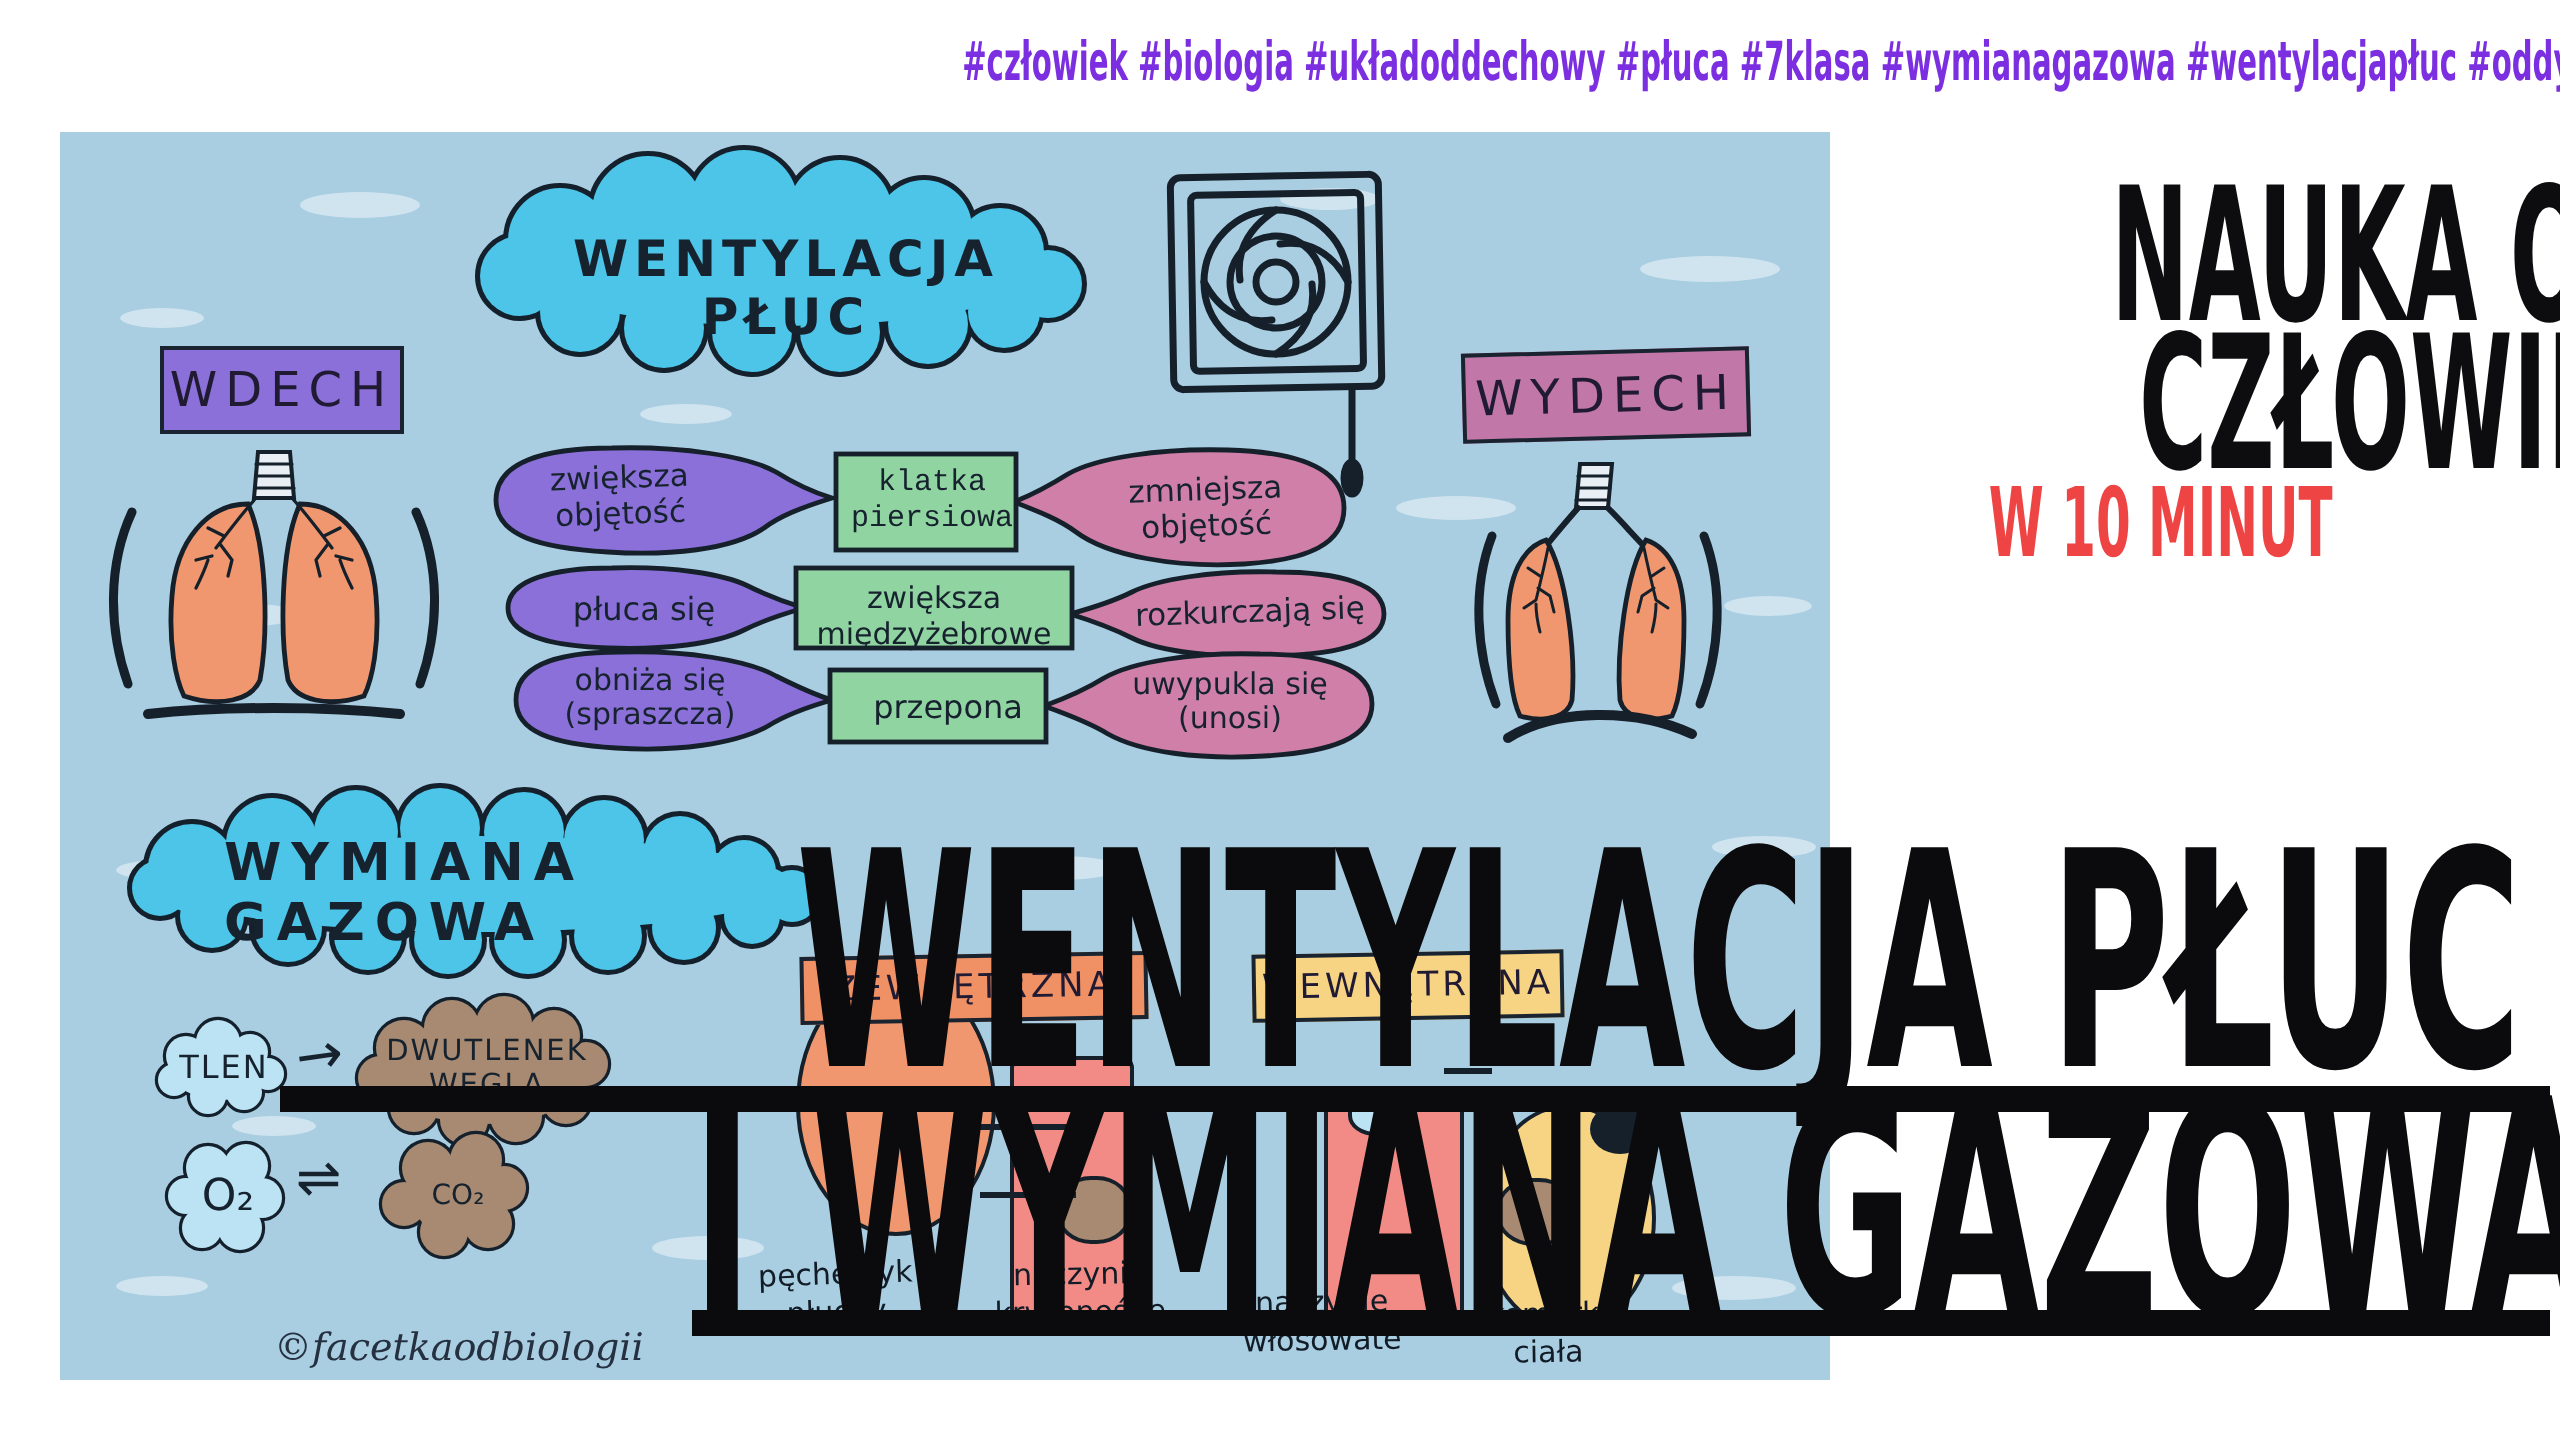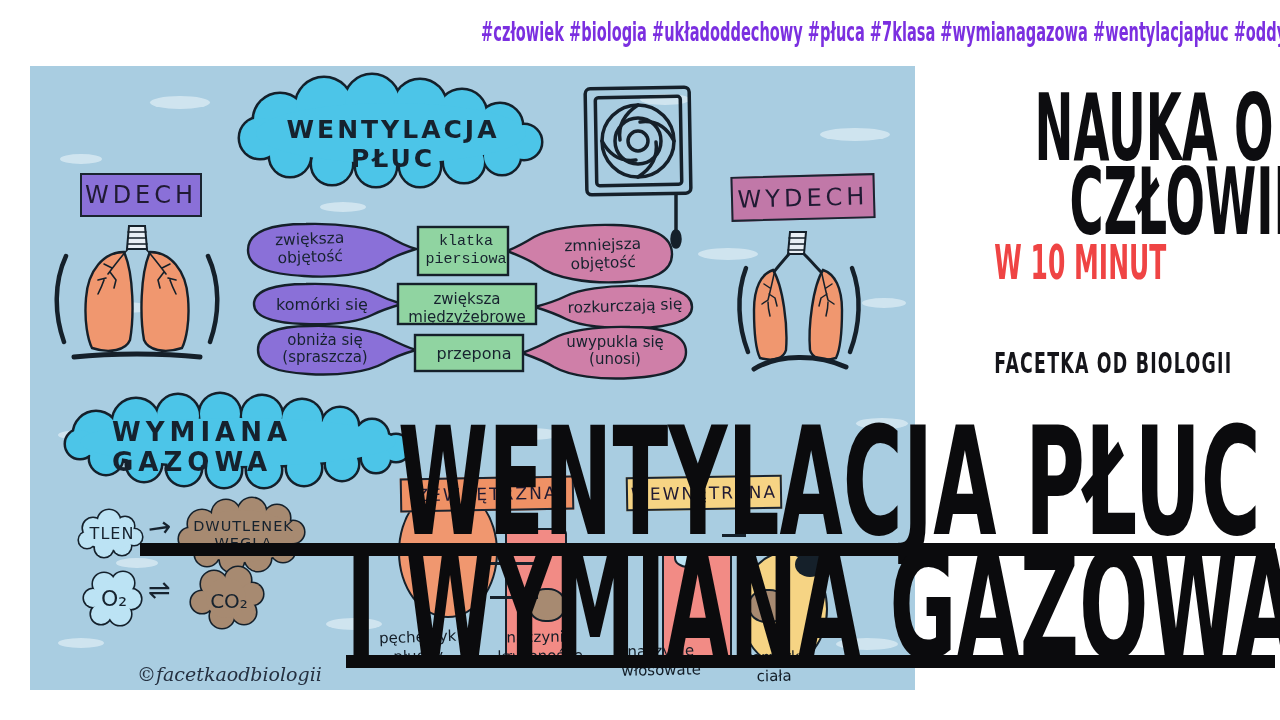--- a/index.html
+++ b/index.html
@@ -170,21 +170,21 @@
       <path fill="#cf7fa8" d="M282,135 C296,140 306,144 314,149 C330,158 360,162 392,160 C426,158 446,151 446,134 C446,116 422,109 390,109 C356,108 326,113 312,121 C304,126 293,131 282,135 Z"></path>
       <rect x="178" y="9" width="90" height="48" fill="#90d4a1"></rect>
       <rect x="158" y="66" width="138" height="40" fill="#90d4a1"></rect>
       <rect x="175" y="117" width="108" height="36" fill="#90d4a1"></rect>
     </g>
   </svg>
 
   <div class="abs hand ctr" style="left:255px;top:231px;width:110px;font-size:15.5px;transform:rotate(-2deg);z-index:3;">zwiększa objętość</div>
   <div class="abs hand ctr greenbox-text" style="left:423px;top:233px;width:86px;z-index:3;font-family:Liberation Mono, monospace;">klatka piersiowa</div>
   <div class="abs hand ctr" style="left:548px;top:237px;width:110px;font-size:15.5px;transform:rotate(-2deg);z-index:3;">zmniejsza objętość</div>
-  <div class="abs hand ctr" style="left:262px;top:296px;width:120px;font-size:16px;z-index:3;">komórki się</div>
+  <div class="abs hand ctr" style="left:262px;top:296px;width:120px;font-size:16px;z-index:3;">płuca się</div>
   <div class="abs hand ctr greenbox-text" style="left:400px;top:290px;width:134px;z-index:3;">zwiększa międzyżebrowe</div>
   <div class="abs hand ctr" style="left:552px;top:298px;width:146px;font-size:15.5px;transform:rotate(-2deg);z-index:3;">rozkurczają się</div>
   <div class="abs hand ctr" style="left:270px;top:332px;width:110px;font-size:15px;z-index:3;">obniża się (spraszcza)</div>
   <div class="abs hand ctr greenbox-text" style="left:418px;top:344px;width:112px;font-size:16px;z-index:3;">przepona</div>
   <div class="abs hand ctr" style="left:548px;top:334px;width:134px;font-size:15px;z-index:3;">uwypukla się (unosi)</div>
 
   <svg class="abs" style="left:60px;top:396px;z-index:2;" width="358" height="88" viewBox="0 0 358 88">
     <defs>
         <g id="gc">
       <circle cx="36" cy="38" r="22"></circle>
@@ -281,21 +281,21 @@
           <circle cx="60" cy="28" r="11"></circle>
       <circle cx="52" cy="46" r="12"></circle>
           <circle cx="30" cy="50" r="12"></circle>
           <circle cx="10" cy="36" r="11"></circle>
       <circle cx="34" cy="32" r="20"></circle>
     </g>
       </defs>
     <use href="#co2c" fill="#a78a71" stroke="#14202b" stroke-width="3.2"></use>
     <use href="#co2c" fill="#a78a71"></use>
   </svg>
-  <div class="abs hand ctr" style="left:204px;top:590px;width:50px;font-size:20px;z-index:3;">CO₂</div>
+  <div class="abs hand ctr" style="left:204px;top:590px;width:50px;font-size:14px;z-index:3;">CO₂</div>
 
   <div class="abs" style="left:398px;top:486px;width:96px;height:128px;background:#f0976f;border:2.5px solid #15202a;border-radius:50%;z-index:2;"></div>
   <div class="abs" style="left:505px;top:528px;width:58px;height:128px;background:#f28b85;border:2.5px solid #15202a;border-radius:6px;z-index:2;"></div>
   <div class="abs" style="left:662px;top:548px;width:66px;height:112px;background:#f28b85;border:2.5px solid #15202a;border-radius:6px;z-index:2;"></div>
   <div class="abs" style="left:740px;top:552px;width:84px;height:110px;background:#f6d484;border:2.5px solid #15202a;border-radius:50%;z-index:2;"></div>
   <div class="abs" style="left:795px;top:552px;width:30px;height:25px;background:#15202a;border-radius:50%;z-index:3;"></div>
   <div class="abs" style="left:528px;top:588px;width:34px;height:30px;background:#a78a71;border:2px solid #15202a;border-radius:46%;z-index:3;"></div>
   <div class="abs" style="left:674px;top:546px;width:26px;height:18px;background:#bce3f4;border:2px solid #15202a;border-radius:46%;z-index:3;"></div>
   <div class="abs" style="left:748px;top:589px;width:36px;height:30px;background:#a78a71;border:2px solid #15202a;border-radius:46%;z-index:3;"></div>
   <div class="abs" style="left:490px;top:562px;width:48px;height:2.5px;background:#15202a;z-index:3;"></div>
@@ -309,32 +309,29 @@
     <span>WEWNĘTRZNA</span>
   </div>
 
   <div class="abs caption ctr" style="left:368px;top:628px;width:100px;transform:rotate(-2deg);z-index:4;">pęcherzyk płucny</div>
   <div class="abs caption ctr" style="left:486px;top:628px;width:108px;transform:rotate(-1deg);z-index:4;">naczynie krwionośne</div>
   <div class="abs caption ctr" style="left:606px;top:642px;width:110px;transform:rotate(-1deg);z-index:4;">naczynie włosowate</div>
   <div class="abs caption ctr" style="left:732px;top:648px;width:84px;transform:rotate(-1deg);z-index:4;">komórki ciała</div>
 
   <div class="abs sig" style="left:137px;top:663px;z-index:4;text-align:center;">©facetkaodbiologii</div>
 
-  <div class="abs rblock rt1" style="top:82px;">
+  <div class="abs rblock rt1" style="top:82px;padding-left:21px;">
     <span class="cond">NAUKA O</span>
   </div>
   <div class="abs rblock rt1" style="top:156px;">
     <span class="cond">CZŁOWIEKU</span>
   </div>
   <div class="abs rblock rt2" style="top:238px;">
     <span class="cond">W 10 MINUT</span>
   </div>
-  <div class="abs rblock rt3" style="top:349px;">
-    <span class="cond">FACETKA OD BIOLOGII</span>
-  </div>
 
   <div class="abs bigline" style="left:398px;top:407px;">
     <span class="cond">WENTYLACJA PŁUC</span>
   </div>
   <div class="abs bigline" style="left:346px;top:531px;">
     <span class="cond">I WYMIANA GAZOWA</span>
   </div>
   <div class="abs bar" style="left:140px;top:543px;width:1135px;height:13px;"></div>
   <div class="abs bar" style="left:346px;top:655px;width:929px;height:13px;"></div>
 

